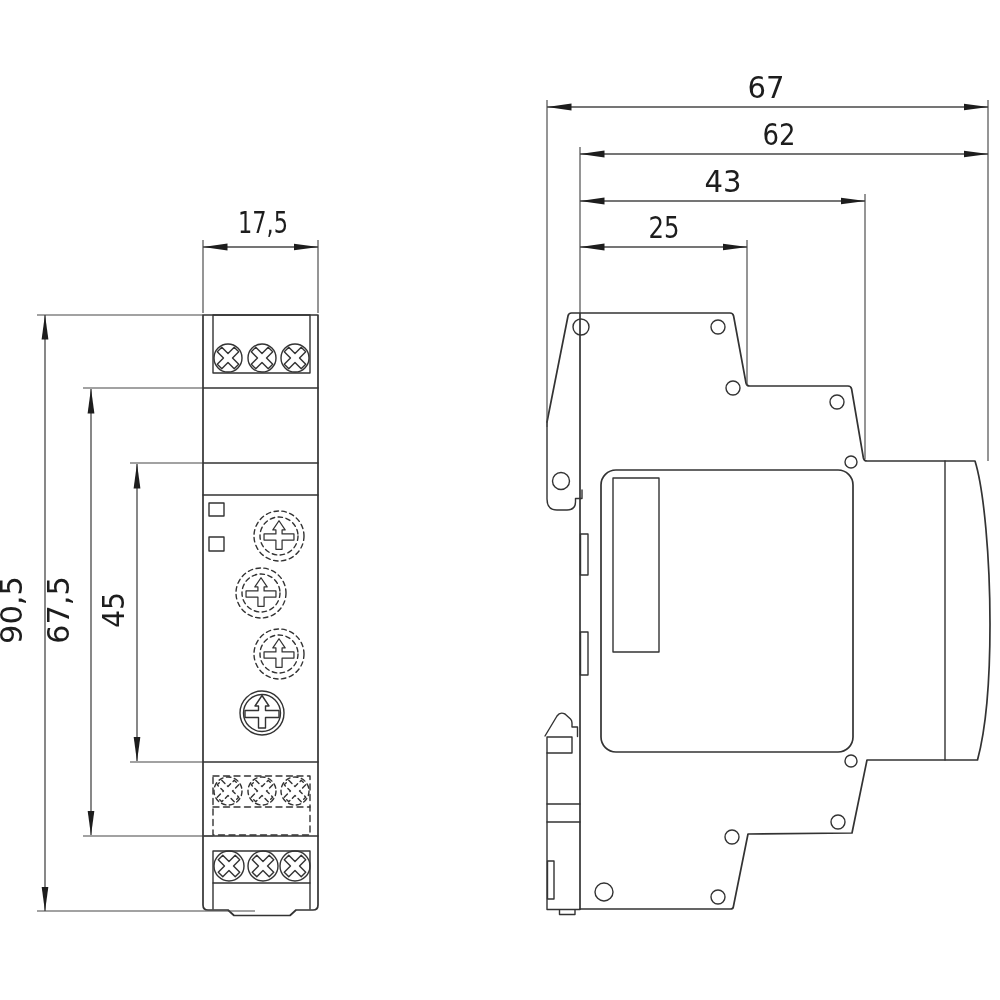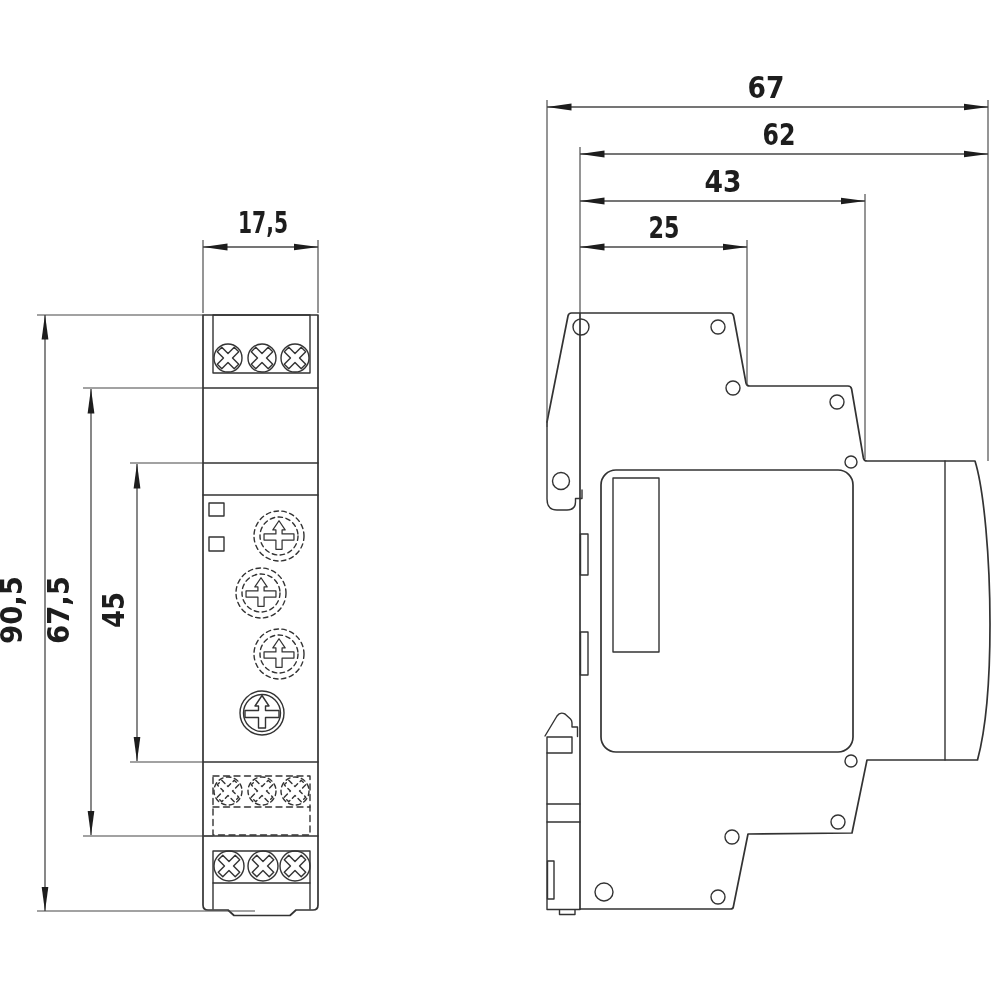--- a/index.html
+++ b/index.html
@@ -1,17 +1,17 @@
 <!DOCTYPE html>
 <html style="--line: #333333; --dim: #474747; --bg: #ffffff;"><head>
 <meta charset="utf-8">
 <style>
   :root { --line:#333333; --dim:#474747; --bg:#ffffff; }
   html,body { margin:0; padding:0; background:var(--bg,#fff); }
-  .stage { width:1000px; height:1000px; position:relative; background:var(--bg,#fff);font-weight:bold; }
+  .stage { width:1000px; height:1000px; position:relative; background:var(--bg,#fff); }
   svg { display:block; }
   
   .o  { fill:none; stroke:var(--line,#333); stroke-width:1.7; stroke-linejoin:round; stroke-linecap:round; }
   .o2 { fill:none; stroke:var(--line,#333); stroke-width:1.4; stroke-linejoin:round; stroke-linecap:round; }
   .dash  { stroke-dasharray:6 4.5; }
   .dash2 { stroke-dasharray:4.5 3.5; }
   
   .dim { fill:none; stroke:var(--dim,#474747); stroke-width:1.3;
          marker-start:url(#arw); marker-end:url(#arw); }
   .ext { fill:none; stroke:var(--dim,#474747); stroke-width:1.15; }

